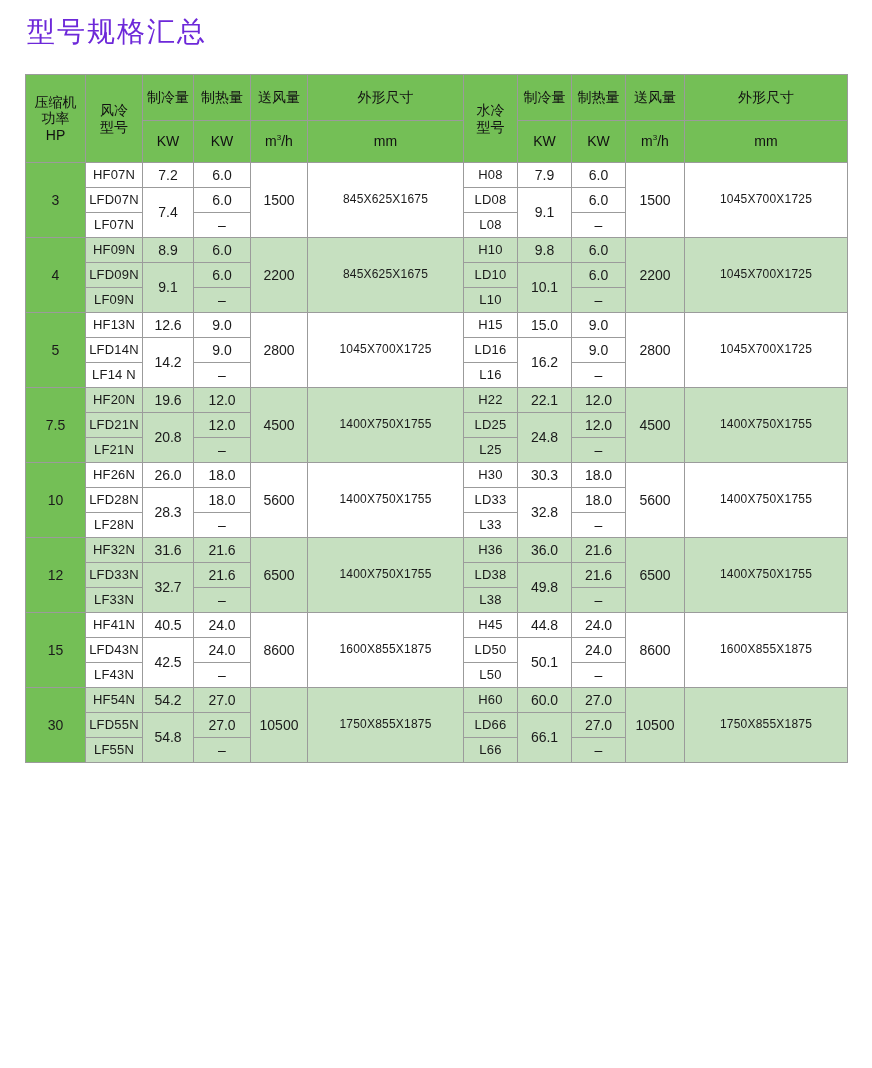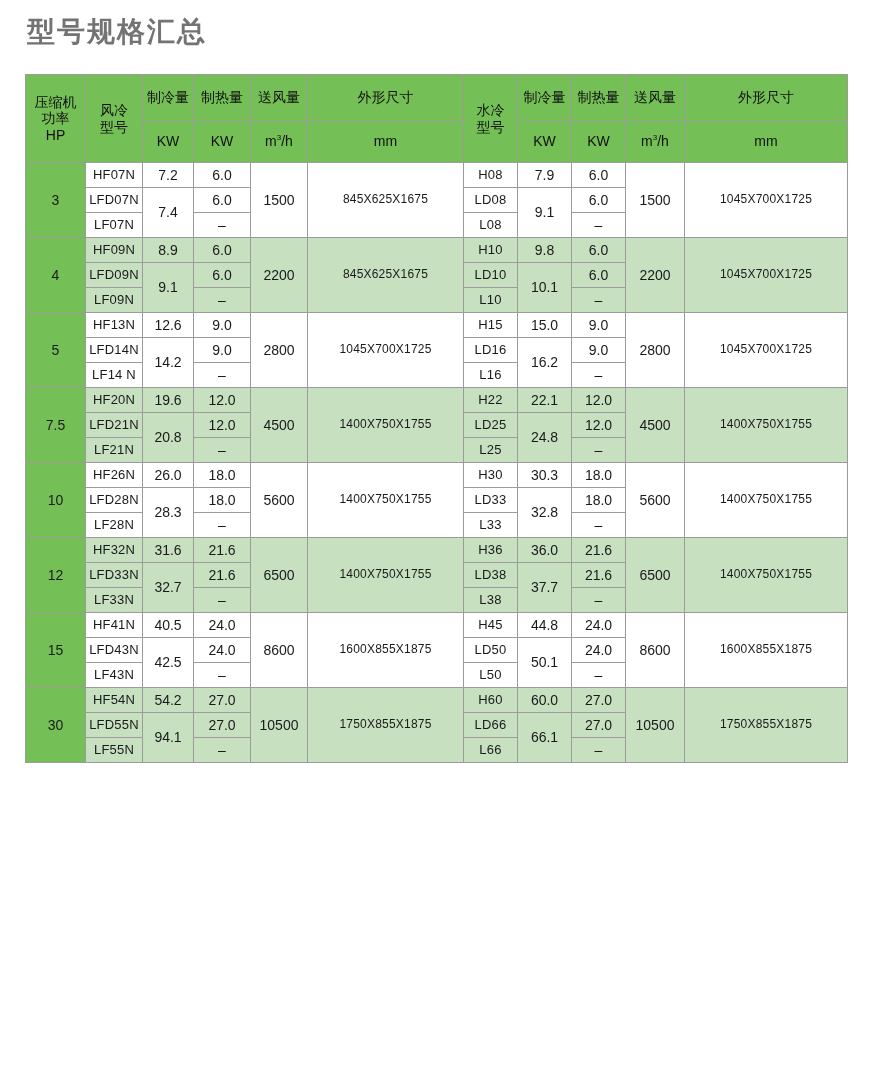--- a/index.html
+++ b/index.html
@@ -20,23 +20,23 @@
     height: 1068px;
     box-sizing: border-box;
   }
 
   
   .title {
     position: absolute;
     left: 27px;
     top: 18px;
     font-size: 28px;
-    font-weight: bold;
+    font-weight: normal;
     letter-spacing: 2px;
-    color: #737373;
+    color: #6d28d9;
     line-height: 1;
     white-space: nowrap;
   }
 
   
   .spec-table {
     position: absolute;
     left: 25px;
     top: 74px;
     width: 822px;
@@ -285,21 +285,21 @@
           <td class="r-num">36.0</td>
           <td class="r-num">21.6</td>
           <td class="r-num" rowspan="3">6500</td>
           <td class="r-dim" rowspan="3">1400X750X1755</td>
         </tr>
         <tr class="grp-green">
           <td class="r-model">LFD33N</td>
           <td class="r-num" rowspan="2">32.7</td>
           <td class="r-num">21.6</td>
           <td class="r-model">LD38</td>
-          <td class="r-num" rowspan="2">37.7</td>
+          <td class="r-num" rowspan="2">49.8</td>
           <td class="r-num">21.6</td>
         </tr>
         <tr class="grp-green">
           <td class="r-model">LF33N</td>
           <td class="r-dash">–</td>
           <td class="r-model">L38</td>
           <td class="r-dash">–</td>
         </tr>
         <tr class="grp-white">
           <td class="hp-cell" rowspan="3">15</td>
@@ -336,21 +336,21 @@
           <td class="r-num" rowspan="3">10500</td>
           <td class="r-dim" rowspan="3">1750X855X1875</td>
           <td class="r-model">H60</td>
           <td class="r-num">60.0</td>
           <td class="r-num">27.0</td>
           <td class="r-num" rowspan="3">10500</td>
           <td class="r-dim" rowspan="3">1750X855X1875</td>
         </tr>
         <tr class="grp-green">
           <td class="r-model">LFD55N</td>
-          <td class="r-num" rowspan="2">94.1</td>
+          <td class="r-num" rowspan="2">54.8</td>
           <td class="r-num">27.0</td>
           <td class="r-model">LD66</td>
           <td class="r-num" rowspan="2">66.1</td>
           <td class="r-num">27.0</td>
         </tr>
         <tr class="grp-green">
           <td class="r-model">LF55N</td>
           <td class="r-dash">–</td>
           <td class="r-model">L66</td>
           <td class="r-dash">–</td>

